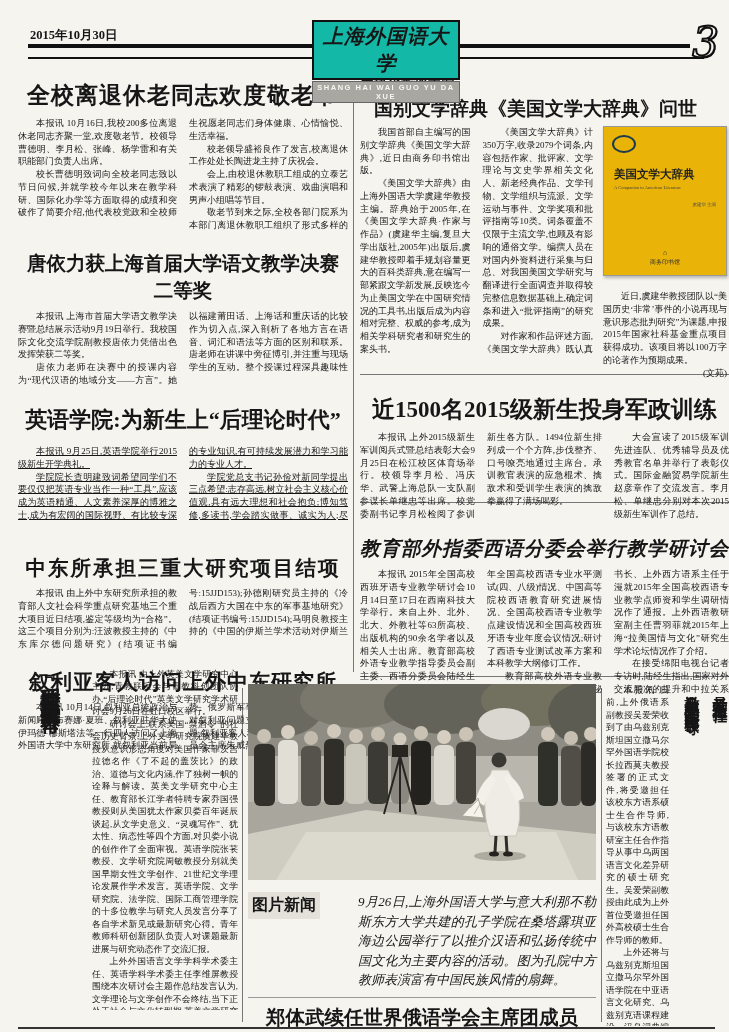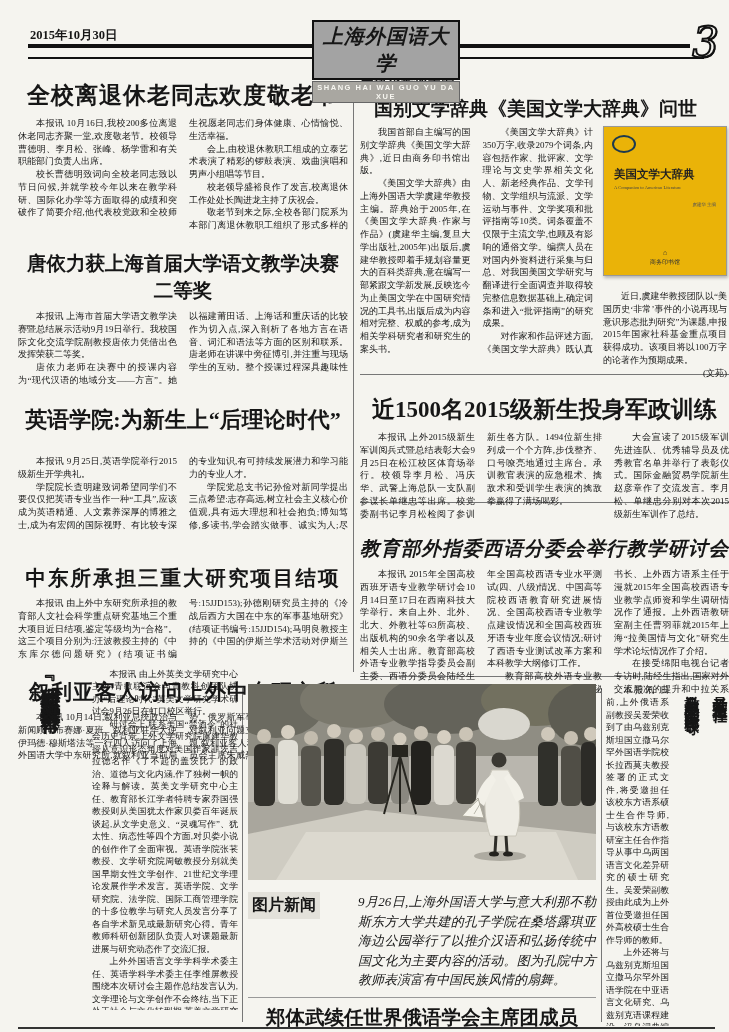--- a/index.html
+++ b/index.html
@@ -3,21 +3,21 @@
 <meta charset="utf-8">
 <style>
   html,body{margin:0;padding:0;}
   .page{position:relative;width:729px;height:1032px;background:#f5f4ef;color:#161616;
         font-family:"Liberation Serif",serif;overflow:hidden;}
   
   .hdr-date{position:absolute;left:30px;top:27px;font-size:12.5px;font-weight:bold;}
   .rule-thick{position:absolute;left:28px;top:44px;width:662px;height:4px;background:#111;}
   .rule-thin{position:absolute;left:28px;top:57px;width:676px;height:1.5px;background:#111;}
   .masthead{position:absolute;left:312px;top:20px;width:148px;text-align:center;z-index:3;}
-  .masthead .box{border:2.5px solid #111;background:#a3a3a3;padding:1px 6px;
+  .masthead .box{border:2.5px solid #111;background:#14b8a6;padding:1px 6px;
         font-size:20px;font-weight:bold;font-style:italic;letter-spacing:1px;}
   .masthead .pinyin{margin-top:1px;background:#a9a7a1;border:1px solid #666;color:#f7f6f0;
         font-family:"Liberation Sans",sans-serif;font-size:7.5px;font-weight:bold;letter-spacing:1.5px;padding:1px 0;}
   .pageno{position:absolute;right:10px;top:18px;z-index:3;font-family:"DejaVu Serif",serif;
         font-style:italic;font-size:42px;color:#f5f4ef;-webkit-text-stroke:2px #111;text-shadow:1px 1px 0 #111;}
   
   .t-sans{font-family:"Liberation Sans",sans-serif;font-weight:900;text-align:center;margin:0;}
   .t-serif{font-family:"Liberation Serif",serif;font-weight:900;text-align:center;margin:0;}
   .t-script{font-family:"Liberation Serif",serif;font-weight:bold;font-style:italic;text-align:center;margin:0;}
   .body-txt{font-size:9px;line-height:1.42;text-align:justify;overflow:hidden;}
@@ -84,37 +84,37 @@
   <div class="hline" style="left:360px;top:676px;width:369px;"></div>
   <div class="pagebottom"></div>
 
   <div class="leftcol">
 
     <div class="art">
       <h2 class="t-sans" style="font-size:23px;letter-spacing:1px;">全校离退休老同志欢度敬老节</h2>
       <div class="body-txt cols2" style="height:124px;margin-top:6px;">
         <p>本报讯 10月16日,我校200多位离退休老同志齐聚一堂,欢度敬老节。校领导曹德明、李月松、张峰、杨学雷和有关职能部门负责人出席。</p>
         <p>校长曹德明致词向全校老同志致以节日问候,并就学校今年以来在教学科研、国际化办学等方面取得的成绩和突破作了简要介绍,他代表校党政和全校师生祝愿老同志们身体健康、心情愉悦、生活幸福。</p>
+        <p>校老领导盛裕良作了发言,校离退休工作处处长陶进龙主持了庆祝会。</p>
         <p>会上,由校退休教职工组成的立泰艺术表演了精彩的锣鼓表演、戏曲演唱和男声小组唱等节目。</p>
-        <p>校老领导盛裕良作了发言,校离退休工作处处长陶进龙主持了庆祝会。</p>
         <p>敬老节到来之际,全校各部门院系为本部门离退休教职工组织了形式多样的庆祝敬老节活动。(立泰)</p>
       </div>
     </div>
 
     <div class="art">
       <h2 class="t-sans" style="font-size:19.5px;">唐依力获上海首届大学语文教学决赛二等奖</h2>
       <div class="body-txt cols2" style="height:86px;margin-top:6px;">
         <p>本报讯 上海市首届大学语文教学决赛暨总结展示活动9月19日举行。我校国际文化交流学院副教授唐依力凭借出色发挥荣获二等奖。</p>
         <p>唐依力老师在决赛中的授课内容为“现代汉语的地域分支——方言”。她以福建莆田话、上海话和重庆话的比较作为切入点,深入剖析了各地方言在语音、词汇和语法等方面的区别和联系。唐老师在讲课中旁征博引,并注重与现场学生的互动。整个授课过程深具趣味性和生动性,获得现场学生和专家的一致好评。(莫莉)</p>
       </div>
     </div>
 
     <div class="art">
       <h2 class="t-serif" style="font-size:22px;">英语学院:为新生上“后理论时代”</h2>
-      <div class="body-txt cols2" style="height:100px;margin-top:20px;">
+      <div class="body-txt cols2" style="height:100px;margin-top:10px;text-decoration:underline;">
         <p>本报讯 9月25日,英语学院举行2015级新生开学典礼。</p>
         <p>学院院长查明建致词希望同学们不要仅仅把英语专业当作一种“工具”,应该成为英语精通、人文素养深厚的博雅之士,成为有宏阔的国际视野、有比较专深的专业知识,有可持续发展潜力和学习能力的专业人才。</p>
         <p>学院党总支书记孙俭对新同学提出三点希望:志存高远,树立社会主义核心价值观,具有远大理想和社会抱负;博知笃修,多读书,学会踏实做事、诚实为人;尽快适应大学生活,学会独立解决问题、学会与老师和同学沟通共处。</p>
 
       </div>
     </div>
 
     <div class="art">
       <h2 class="t-serif" style="font-size:20.5px;letter-spacing:2px;text-align:center;">中东所承担三重大研究项目结项</h2>
       <div class="body-txt cols2" style="height:72px;margin-top:5px;">

